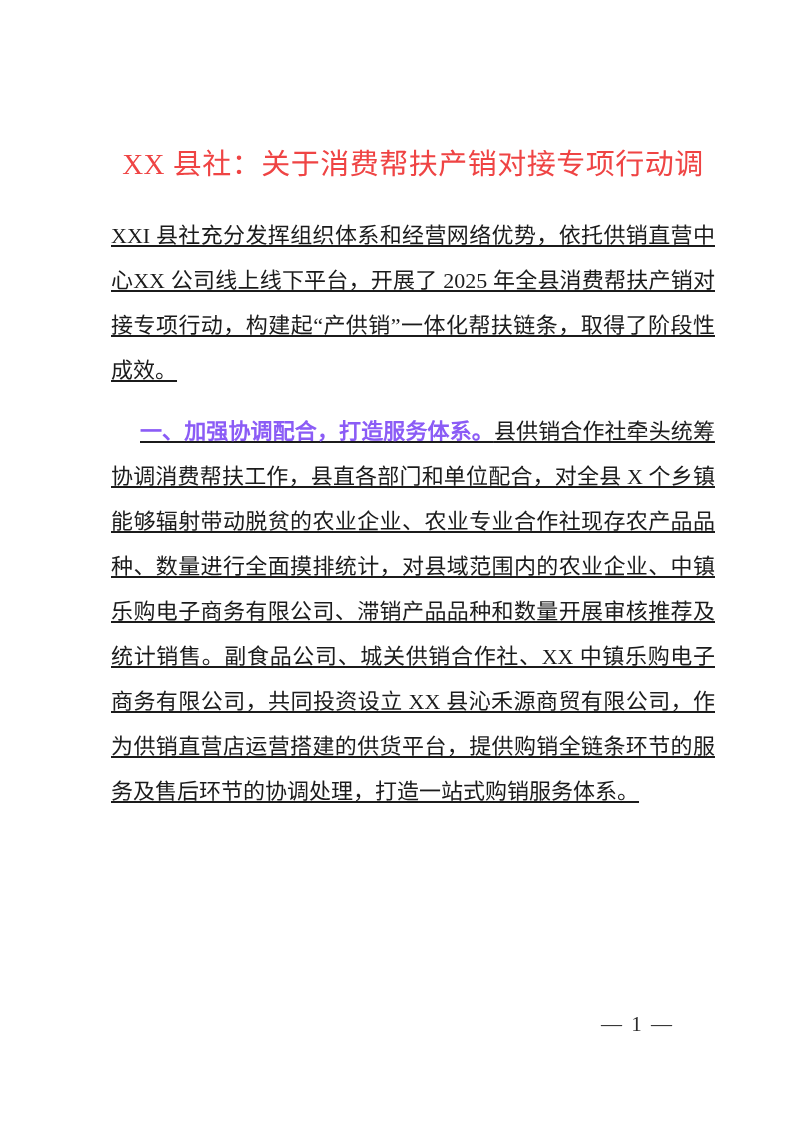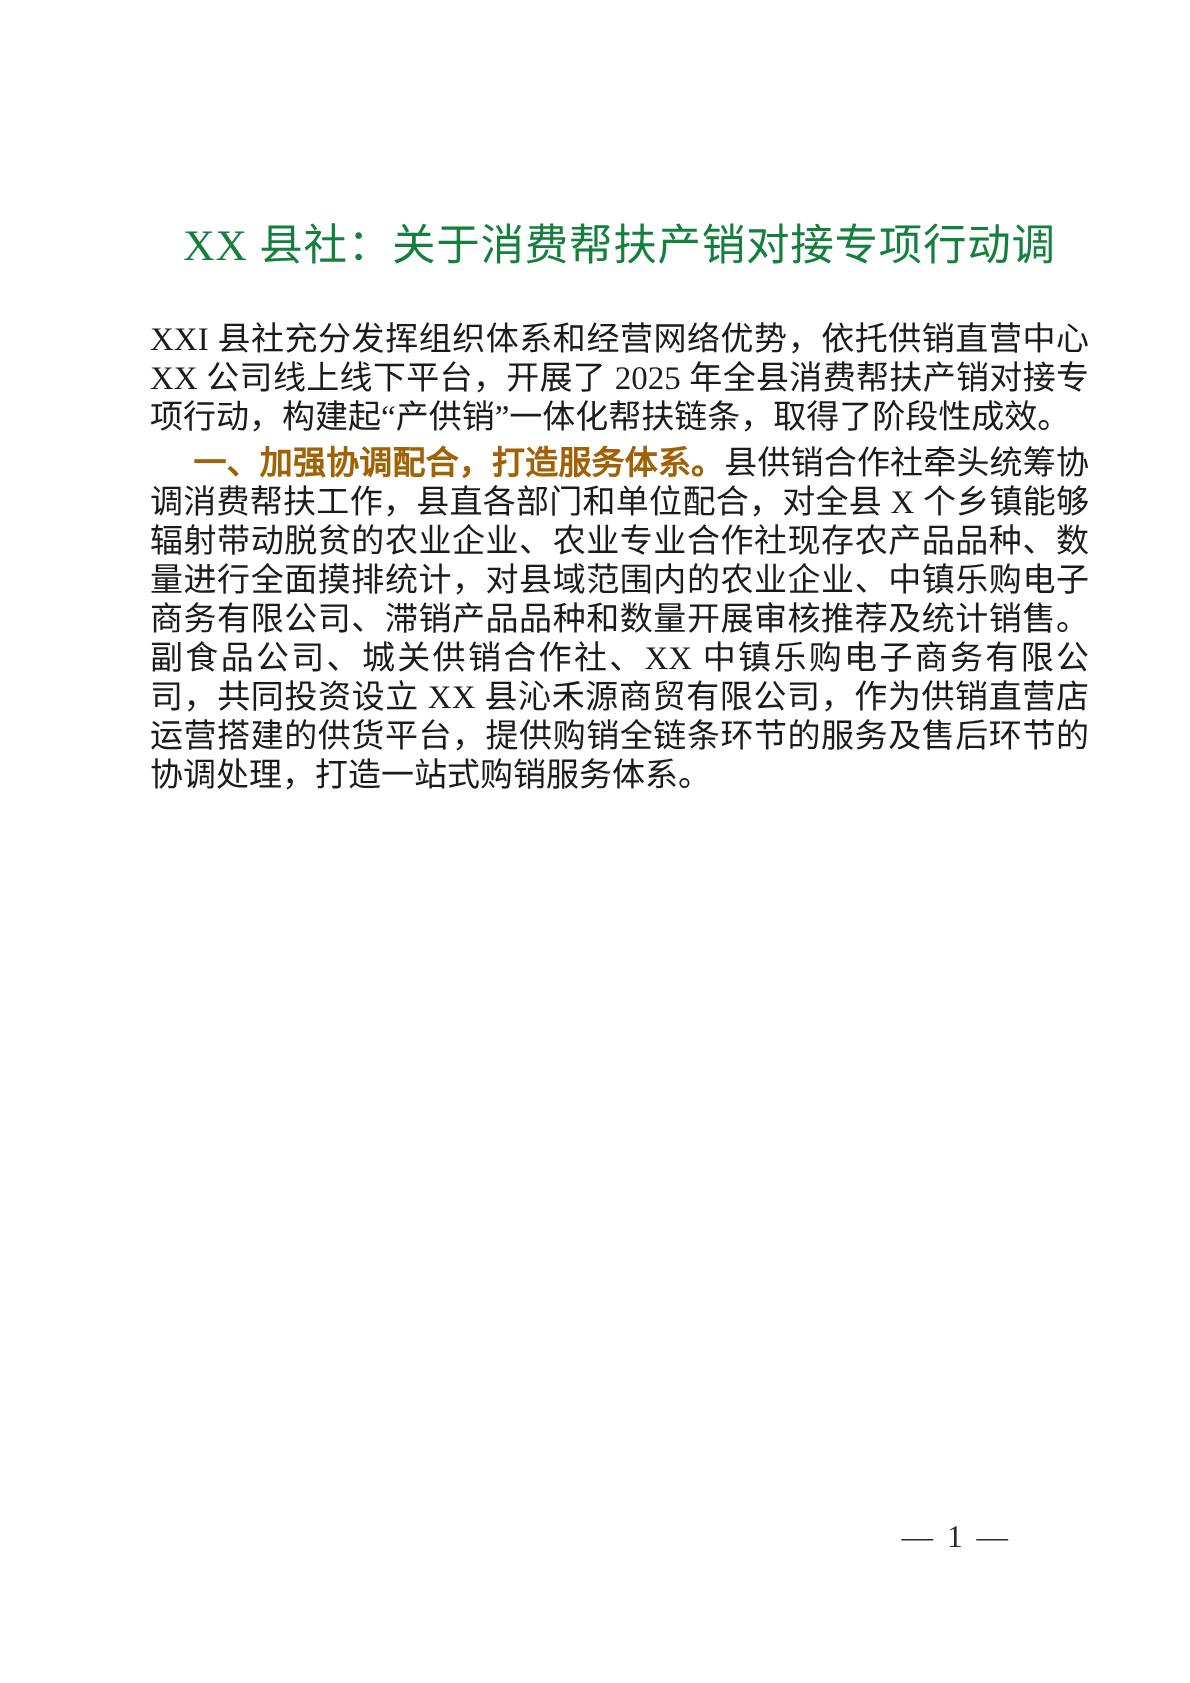--- a/index.html
+++ b/index.html
@@ -23,41 +23,42 @@
     width: 636px;
   }
   .doc-title {
     margin: 138px 0 23px 0;
     font-family: "Liberation Serif", "DejaVu Serif", serif;
     font-weight: 500;
     font-size: 29px;
     line-height: 52px;
     text-align: center;
     letter-spacing: 0.5px;
-    color: #15803d;
+    color: #ef4444;
   }
   .title-line {
     display: block;
   }
   .para {
-    margin: 5px;
+    margin: 16px;
     font-family: "Liberation Serif", "DejaVu Serif", serif;
     font-size: 22px;
-    line-height: 26px;
+    line-height: 45px;
     text-align: justify;
     text-justify: inter-ideograph;
     color: #1b1b1b;
+    text-decoration: underline;
   }
   .para-indent {
     text-indent: 29px;
   }
   .lead {
     font-family: "Liberation Sans", "DejaVu Sans", sans-serif;
     font-weight: 700;
-    color: #a16207;
+    color: #8b5cf6;
   }
   .page-num {
     position: absolute;
     top: 1012px;
     right: 119px;
     font-family: "Liberation Serif", "DejaVu Serif", serif;
     font-size: 21px;
     letter-spacing: 2px;
     color: #2b2b2b;
     white-space: nowrap;

